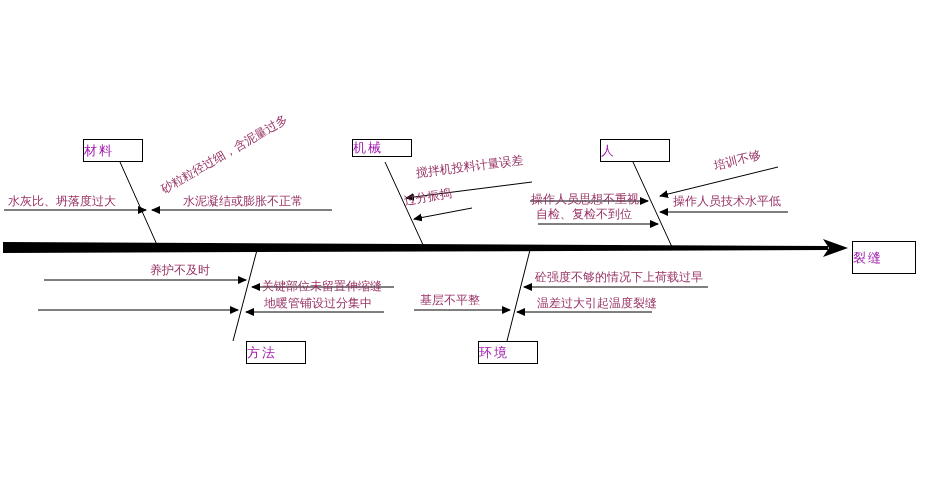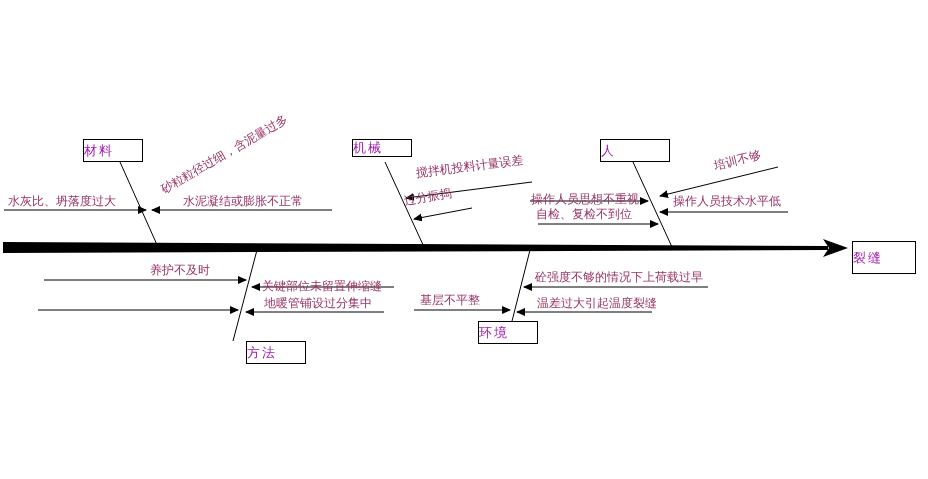--- a/index.html
+++ b/index.html
@@ -81,21 +81,21 @@
   </div>
   <div class="nbox" style="left:352px; top:139px; width:60px; height:18px;">
     <span>机械</span>
   </div>
   <div class="nbox" style="left:600px; top:139px; width:70px; height:23px;">
     <span>人</span>
   </div>
   <div class="nbox" style="left:205px; top:341px; width:60px; height:23px;margin-left:41px;">
     <span>方法</span>
   </div>
-  <div class="nbox" style="left:478px; top:321px; width:60px; height:23px;">
+  <div class="nbox" style="left:478px; top:341px; width:60px; height:23px;">
     <span>环境</span>
   </div>
   <div class="nbox" style="left:852px; top:241px; width:64px; height:33px;">
     <span>裂缝</span>
   </div>
 
   <div class="cause rot" style="left:162px; top:183px; transform:rotate(-30deg);">砂粒粒径过细，含泥量过多</div>
   <div class="cause" style="left:8px;   top:194px;">水灰比、坍落度过大</div>
   <div class="cause" style="left:183px; top:194px;">水泥凝结或膨胀不正常</div>
 

